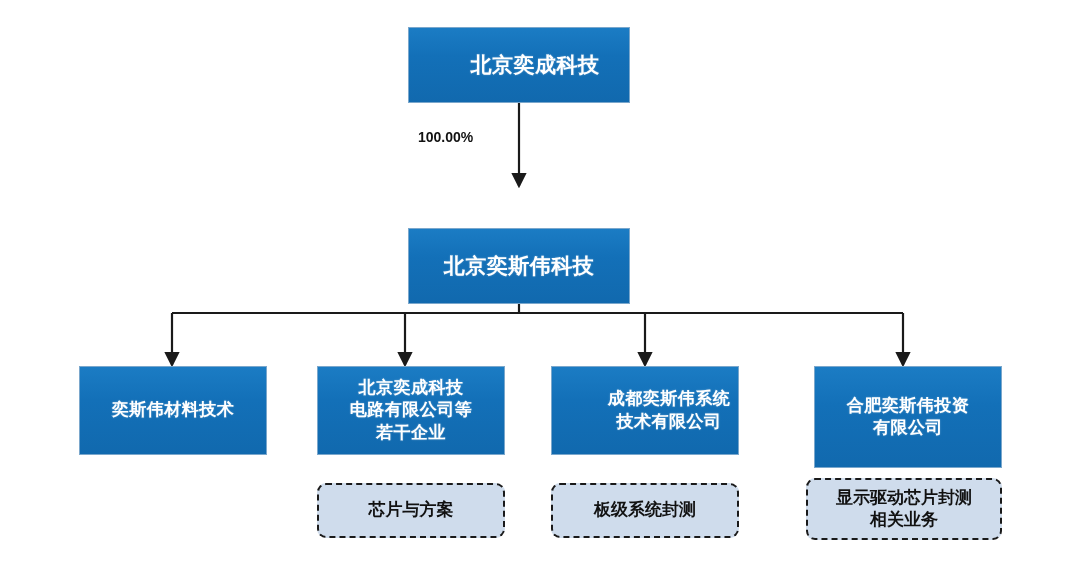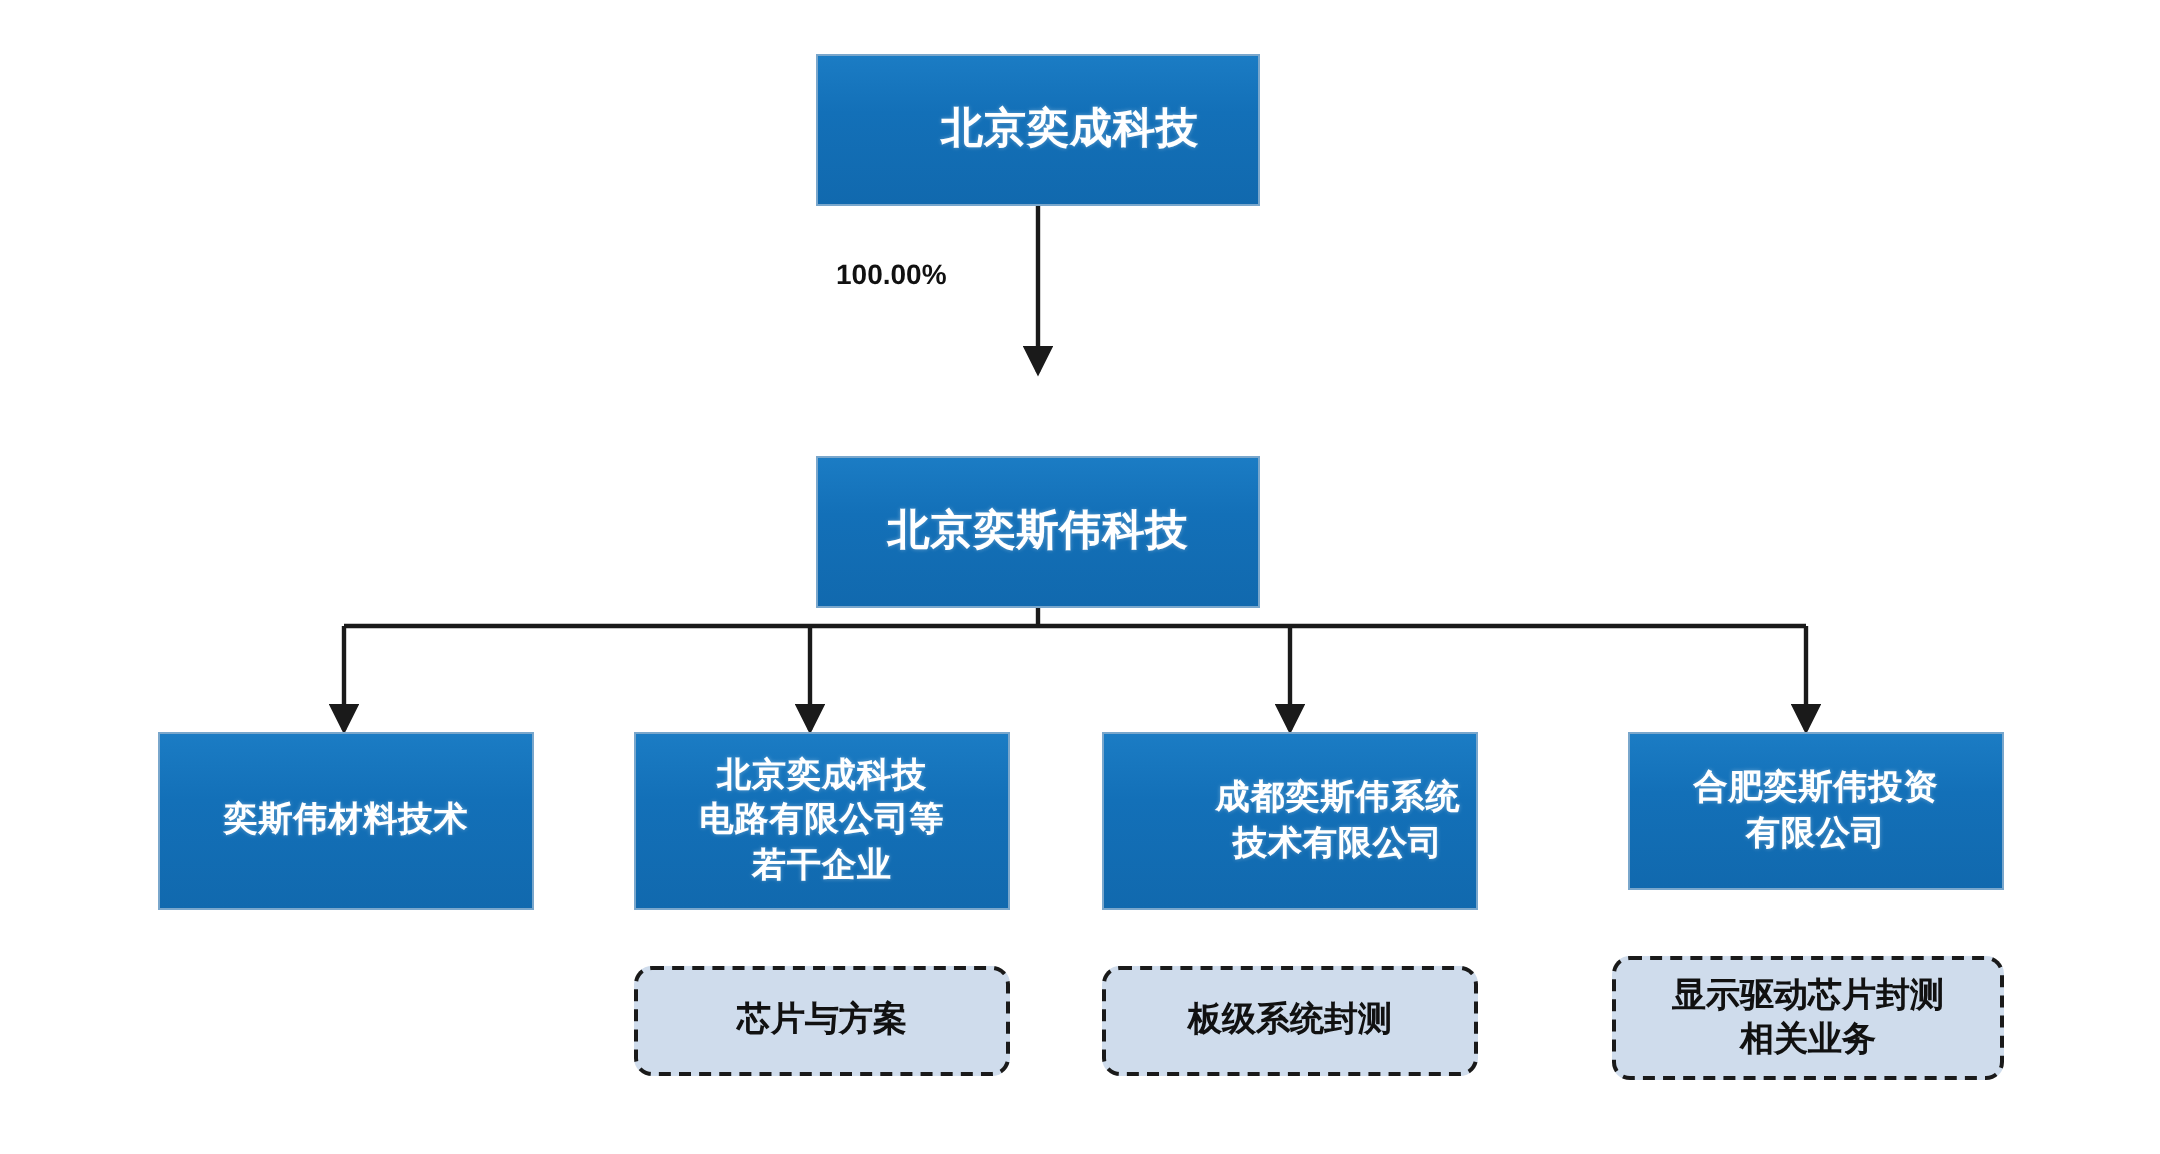--- a/index.html
+++ b/index.html
@@ -131,21 +131,21 @@
     <span class="node-label">北京奕成科技
 电路有限公司等
 若干企业</span>
   </div>
 
   <div class="node level3" style="left:551px; top:366px; width:188px; height:89px;padding-left:48px;">
     <span class="node-label">成都奕斯伟系统
 技术有限公司</span>
   </div>
 
-  <div class="node level3" style="left:814px; top:366px; width:188px; height:79px;">
+  <div class="node level3" style="left:814px; top:366px; width:188px; height:102px;">
     <span class="node-label">合肥奕斯伟投资
 有限公司</span>
   </div>
 
 
   <div class="tag" style="left:551px; top:483px; width:188px; height:55px;">
     <span class="tag-label">板级系统封测</span>
   </div>
 
   <div class="tag" style="left:317px; top:483px; width:188px; height:55px;">

